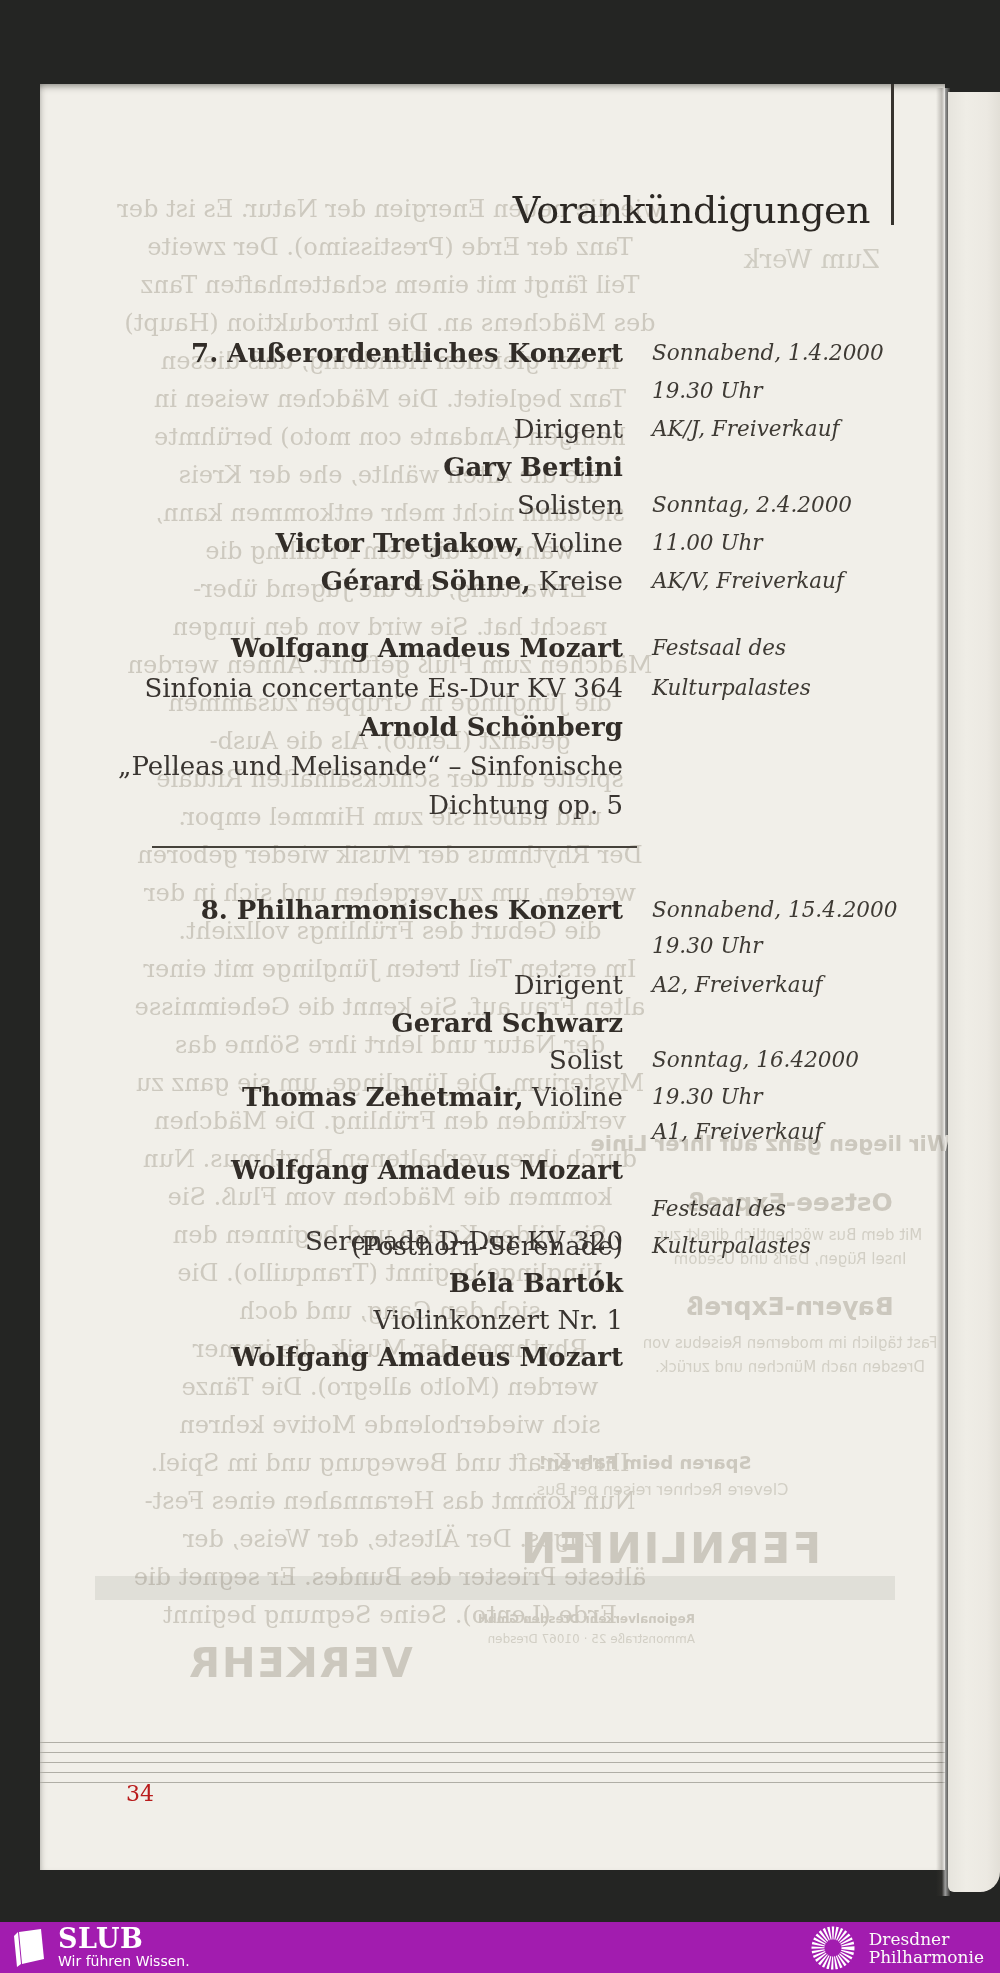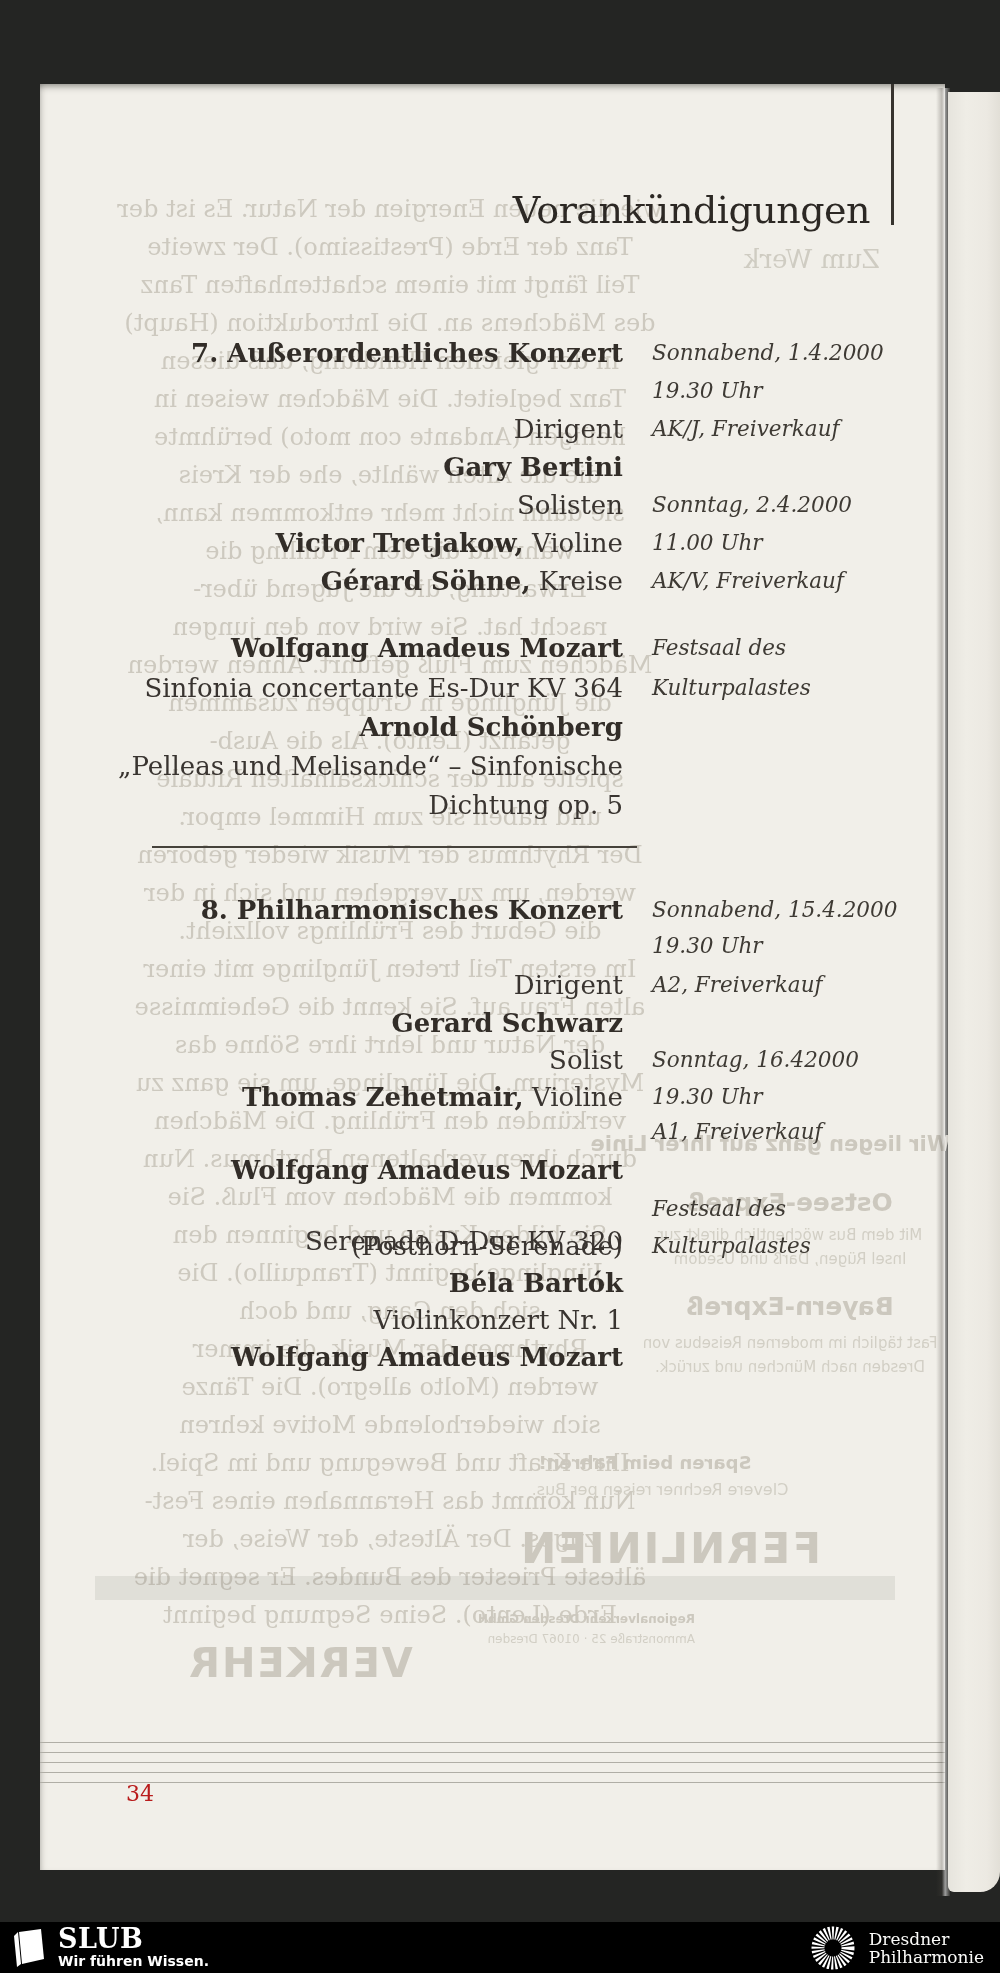--- a/index.html
+++ b/index.html
@@ -28,25 +28,25 @@
   .title{position:absolute;right:75px;top:104px;font-size:38px;font-weight:400;color:#2c2824;
          letter-spacing:-.5px;white-space:nowrap;}
   .ml{position:absolute;right:322px;font-size:26px;color:#393430;white-space:nowrap;text-align:left;}
   .b{font-weight:700;color:#322d28;}
   .il{position:absolute;left:612px;font-size:21.5px;font-style:italic;color:#3e3a34;white-space:nowrap;}
   .divider{position:absolute;left:112px;top:762px;width:485px;height:2px;background:#46423b;}
   .staff{position:absolute;left:0;top:1658px;width:905px;height:41px;
          background:repeating-linear-gradient(to bottom,#b0aea6 0,#b0aea6 1px,transparent 1px,transparent 10px);}
   .pagenum{position:absolute;left:86px;top:1658px;font-size:22px;color:#b91c1c;margin-top:39px;}
   
-  .footer{position:absolute;left:0;top:1922px;width:1000px;height:51px;background:#000000;
+  .footer{position:absolute;left:0;top:1922px;width:1000px;height:51px;background:#a21caf;
           display:flex;align-items:center;justify-content:space-between;}
   .slub{display:flex;align-items:center;gap:12px;padding-left:12px;cursor:pointer;}
   .slub-name{font-family:"DejaVu Serif",serif;font-weight:700;font-size:27px;color:#fff;line-height:26px;letter-spacing:.5px;}
-  .slub-tag{font-family:"DejaVu Sans",sans-serif;font-weight:700;font-size:14px;color:#fff;margin-top:1px;}
+  .slub-tag{font-family:"DejaVu Sans",sans-serif;font-weight:400;font-size:14px;color:#fff;margin-top:1px;}
   .partner{display:flex;align-items:center;gap:12px;padding-right:16px;cursor:pointer;}
   .partner-text{font-family:"DejaVu Serif",serif;font-size:17px;line-height:18px;color:#fbfbf9;}
 </style>
 </head>
 <body>
 
 <div class="stage">
 
   <div class="page">
 

